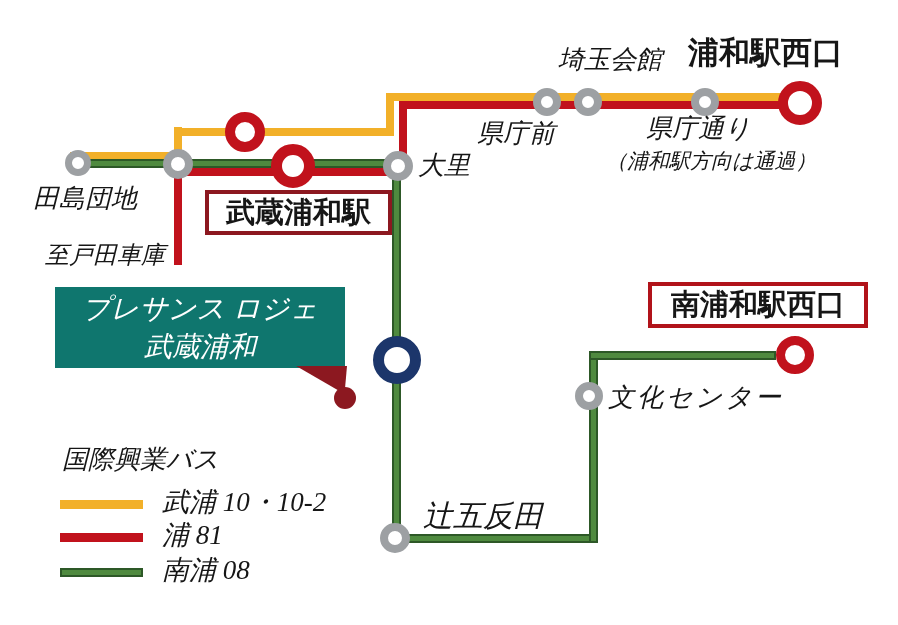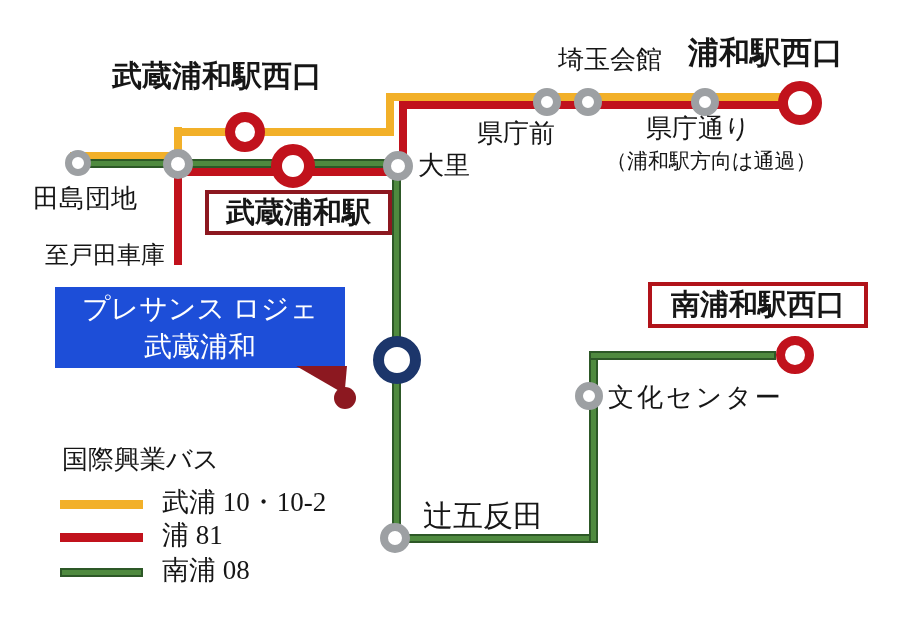--- a/index.html
+++ b/index.html
@@ -7,21 +7,21 @@
           font-family:"Liberation Serif","DejaVu Serif",serif;color:#161616;}
   .seg{position:absolute;}
   .yellow{background:#F2B029;}
   .redline{background:#C1121C;}
   .greenline{background:#4F8A3F;border:2px solid #2D5827;box-sizing:border-box;}
   .ring{position:absolute;border-radius:50%;background:#fff;box-sizing:border-box;}
   .ring.gray{border:8px solid #9DA0A3;}
   .ring.red{border:10px solid #C1121C;}
   .ring.navy{border:11px solid #1C366B;}
   .lbl{position:absolute;white-space:nowrap;line-height:1.05;}
-  .serif{font-family:"Liberation Serif","DejaVu Serif",serif;}
+  .serif{font-family:"Liberation Serif","DejaVu Serif",serif;font-style:italic;}
   .gothic{font-family:"Liberation Sans","DejaVu Sans",sans-serif;font-weight:700;}
   .namebox{position:absolute;background:#fff;box-sizing:border-box;display:flex;
            align-items:center;justify-content:center;}
   .fillbox{position:absolute;box-sizing:border-box;display:flex;flex-direction:column;
            align-items:center;justify-content:center;color:#fff;text-align:center;}
   .tri{position:absolute;background:#8C1820;clip-path:polygon(18% 0,100% 0,96% 100%);}
   .dot{position:absolute;border-radius:50%;background:#8C1820;}
   .sw{position:absolute;height:9px;}
 </style>
 </head>
@@ -53,40 +53,39 @@
   <div class="ring gray" style="left:383px;top:151px;width:30px;height:30px;"></div>
   <div class="ring gray" style="left:533px;top:88px;width:28px;height:28px;"></div>
   <div class="ring gray" style="left:574px;top:88px;width:28px;height:28px;"></div>
   <div class="ring gray" style="left:691px;top:88px;width:28px;height:28px;"></div>
   <div class="ring red" style="left:778px;top:81px;width:44px;height:44px;"></div>
   <div class="ring navy" style="left:373px;top:336px;width:48px;height:48px;"></div>
   <div class="ring gray" style="left:575px;top:382px;width:28px;height:28px;"></div>
   <div class="ring gray" style="left:380px;top:523px;width:30px;height:30px;"></div>
   <div class="ring red" style="left:776px;top:336px;width:38px;height:38px;border-width:9px;"></div>
 
-  <div class="lbl gothic" style="left:112px;top:60px;font-size:30px;">武蔵浦和駅西口</div>
   <div class="lbl serif" style="left:558px;top:46px;font-size:26px;">埼玉会館</div>
   <div class="lbl gothic" style="left:688px;top:37px;font-size:31px;">浦和駅西口</div>
   <div class="lbl serif" style="left:477px;top:120px;font-size:26px;">県庁前</div>
   <div class="lbl serif" style="left:646px;top:115px;font-size:26px;">県庁通り</div>
   <div class="lbl serif" style="left:606px;top:150px;font-size:21px;">（浦和駅方向は通過）</div>
   <div class="lbl serif" style="left:33px;top:185px;font-size:26px;">田島団地</div>
   <div class="lbl serif" style="left:418px;top:152px;font-size:26px;">大里</div>
   <div class="lbl serif" style="left:45px;top:243px;font-size:24px;">至戸田車庫</div>
   <div class="lbl serif" style="left:608px;top:384px;font-size:26px;letter-spacing:3px;text-align:center;">文化センター</div>
   <div class="lbl serif" style="left:411px;top:500px;font-size:30px;margin-left:12px;">辻五反田</div>
 
   <div class="namebox" style="left:205px;top:190px;width:187px;height:45px;border:4px solid #8C1820;text-align:right;">
     <span class="gothic" style="font-size:29px;">武蔵浦和駅</span>
   </div>
   <div class="namebox" style="left:648px;top:282px;width:220px;height:46px;border:4px solid #B1131A;">
     <span class="gothic" style="font-size:29px;">南浦和駅西口</span>
   </div>
 
-  <div class="fillbox" style="left:55px;top:287px;width:290px;height:81px;background:#1d4ed8;">
+  <div class="fillbox" style="left:55px;top:287px;width:290px;height:81px;background:#0f766e;">
     <span class="serif" style="font-size:28px;">プレサンス ロジェ</span>
     <span class="serif" style="font-size:28px;">武蔵浦和</span>
   </div>
   <div class="tri" style="left:285px;top:366px;width:62px;height:28px;"></div>
   <div class="dot" style="left:334px;top:387px;width:22px;height:22px;"></div>
 
   <div class="lbl serif" style="left:62px;top:446px;font-size:26px;">国際興業バス</div>
 
   <div class="sw yellow" style="left:60px;top:500px;width:83px;"></div>
   <div class="lbl serif" style="left:162px;top:488px;font-size:27px;">武浦 10・10-2</div>

